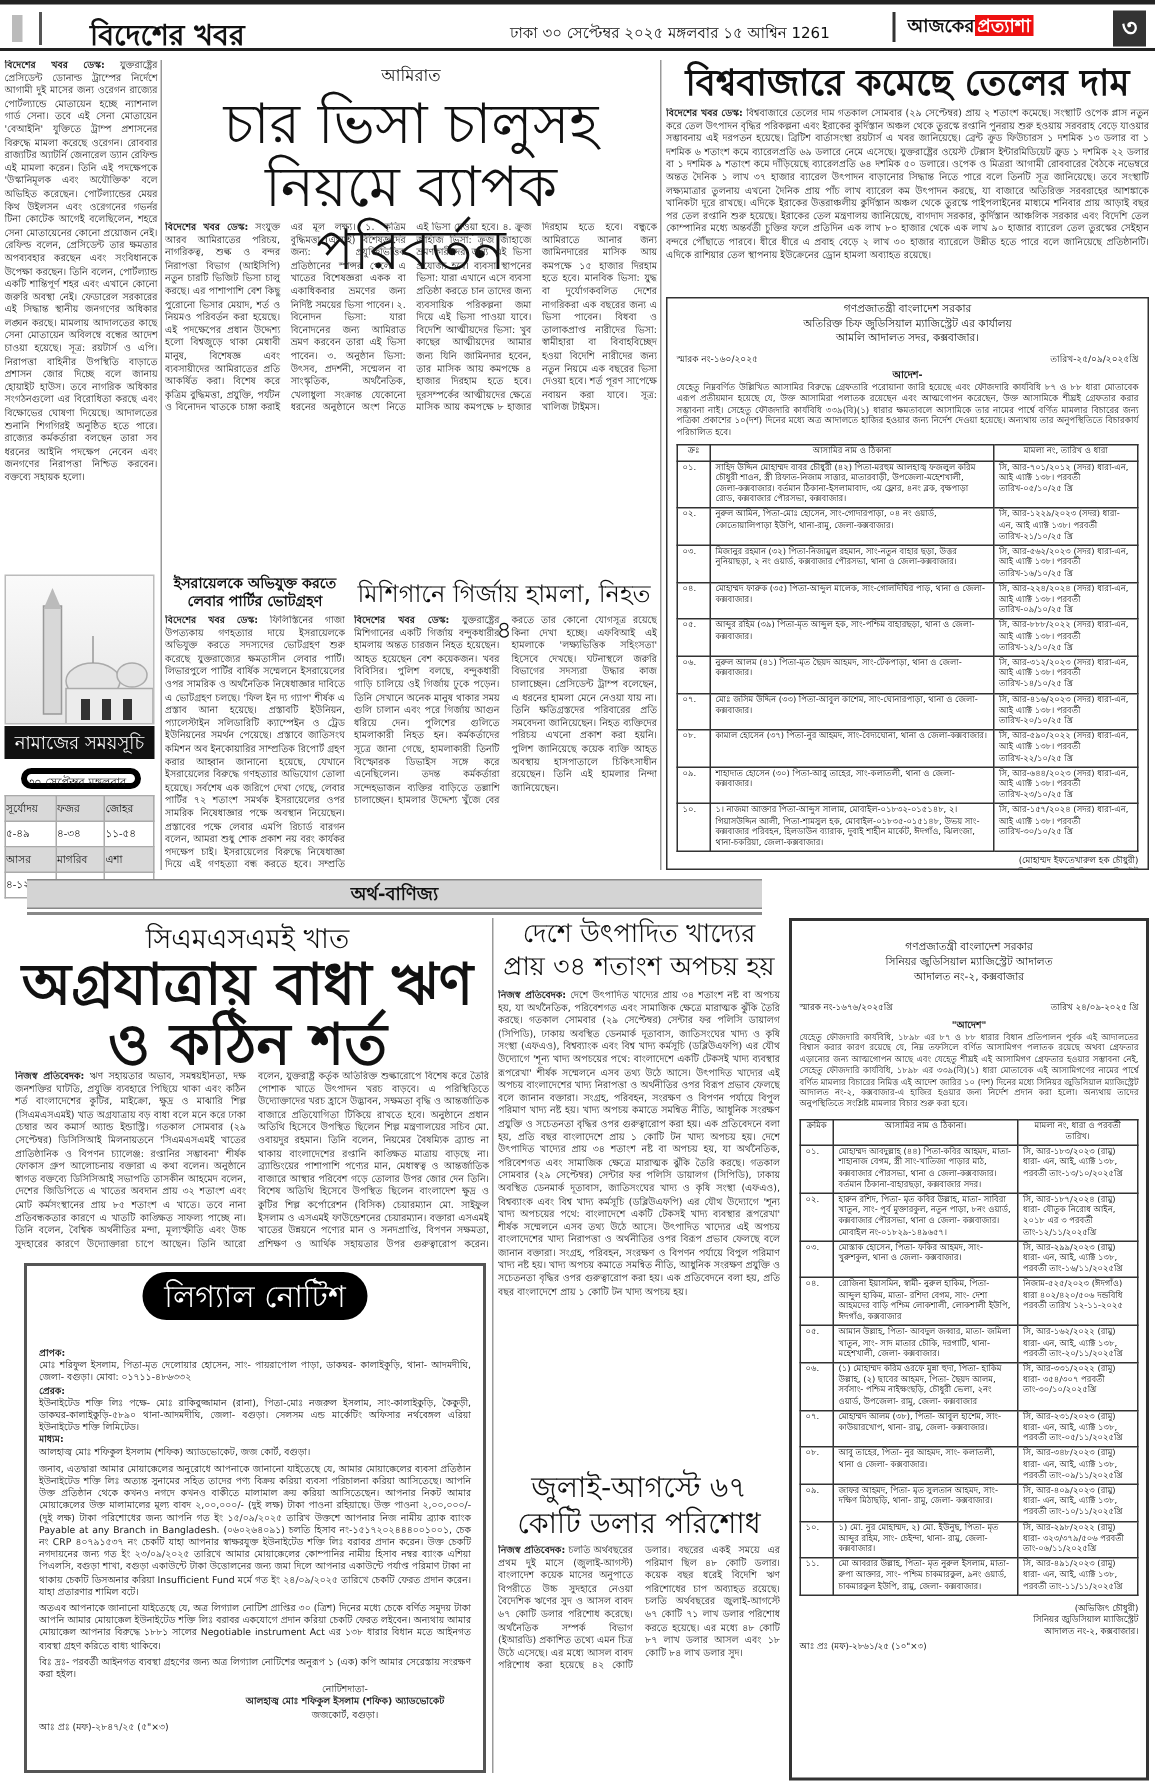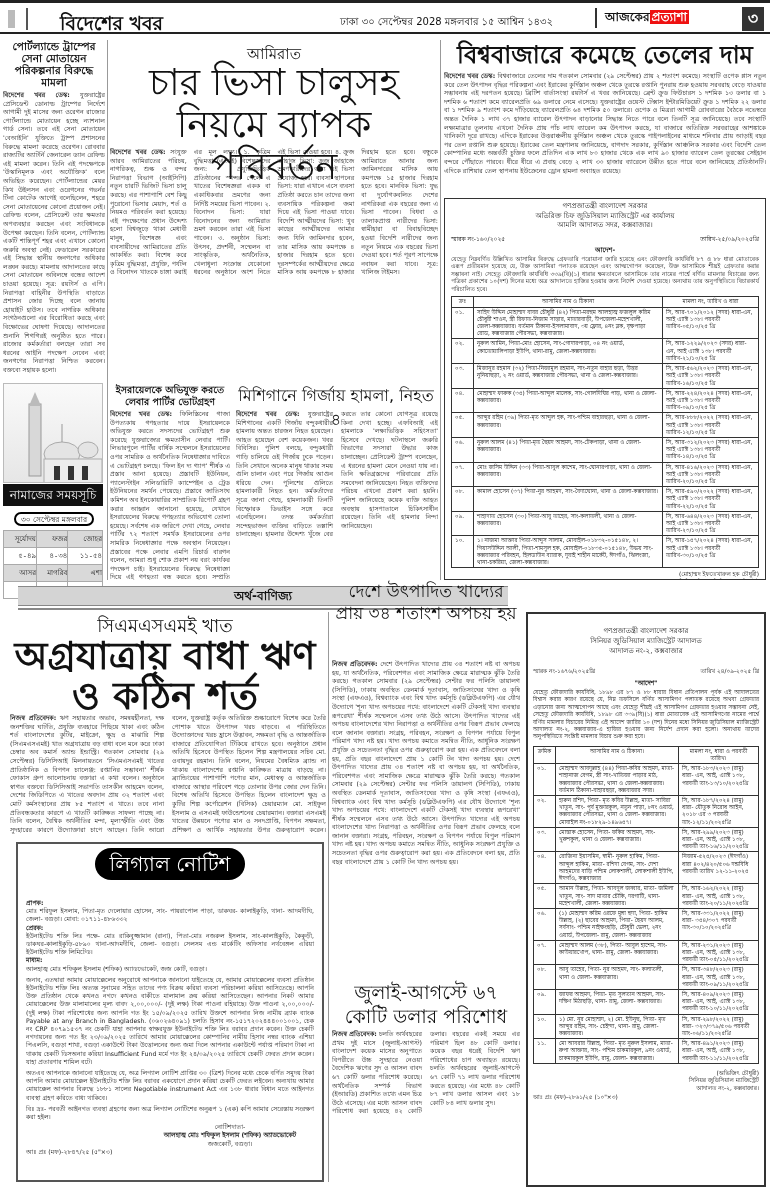--- a/index.html
+++ b/index.html
@@ -16,59 +16,58 @@
   .sm{font-size:6.3px;line-height:8.6px;text-align:justify;color:#222;font-family:"DejaVu Sans",sans-serif}
   .sm b{font-weight:bold}
   .h-mid{font-family:"DejaVu Sans",sans-serif;text-align:center}
   .cols4{column-count:4;column-gap:7px}
   .cols2{column-count:2;column-gap:8px}
   .vline{background:#999;width:1px}
   .box{border:1px solid #333}
   table.notice{border-collapse:collapse;width:100%;font-size:5.6px;font-family:"DejaVu Sans",sans-serif;line-height:7.2px}
   table.notice td,table.notice th{border:1px solid #333;padding:1px 3px;vertical-align:top;font-weight:normal;text-align:left}
   table.notice th{text-align:center}
-  .prayer{border-collapse:collapse;width:100%;font-size:7px;font-family:Liberation Mono, monospace;text-align:right}
+  .prayer{border-collapse:collapse;width:100%;font-size:7px;font-family:Liberation Serif, serif;text-align:left}
   .prayer td{border:1px solid #aaa;padding:2px 0}
   .prayer .g{background:#d9d9d9}
   .band{background:#d4d4d4;border-top:1px solid #888;border-bottom:1px solid #888}
   .legal-title{background:#000;color:#fff;border-radius:16px;text-align:center;font-family:"DejaVu Sans",sans-serif;font-size:20px;line-height:32px}
 </style>
 </head>
 <body>
 
 <div class="abs hdr">
   <div class="abs marker"></div>
   <div class="abs sect">বিদেশের খবর</div>
-  <div class="abs date">ঢাকা ৩০ সেপ্টেম্বর 2028 মঙ্গলবার ১৫ আশ্বিন ১৪৩২</div>
+  <div class="abs date">ঢাকা ৩০ সেপ্টেম্বর ২০২৫ মঙ্গলবার ১৫ আশ্বিন 1261</div>
   <div class="abs brand">
     <span>আজকের</span><span class="red">প্রত্যাশা</span>
   </div>
   <div class="abs pg">৩</div>
 </div>
 
 <div class="abs" style="left:3px;top:40px;width:102px;height:340px;overflow:hidden">
-  <div class="h-mid" style="font-size:10.5px;line-height:12px;font-weight:bold;margin-bottom:3px">পোর্টল্যান্ডে ট্রাম্পের সেনা মোতায়েন পরিকল্পনার বিরুদ্ধে মামলা</div>
   <div class="sm"><b>বিদেশের খবর ডেস্ক:</b> <span>যুক্তরাষ্ট্রের প্রেসিডেন্ট ডোনাল্ড ট্রাম্পের নির্দেশে আগামী দুই মাসের জন্য ওরেগন রাজ্যের পোর্টল্যান্ডে মোতায়েন হচ্ছে ন্যাশনাল গার্ড সেনা। তবে এই সেনা মোতায়েন 'বেআইনি' যুক্তিতে ট্রাম্প প্রশাসনের বিরুদ্ধে মামলা করেছে ওরেগন। রোববার রাজ্যটির অ্যাটর্নি জেনারেল ড্যান রেফিল্ড এই মামলা করেন। তিনি এই পদক্ষেপকে 'উস্কানিমূলক এবং অযৌক্তিক' বলে অভিহিত করেছেন। পোর্টল্যান্ডের মেয়র কিথ উইলসন এবং ওরেগনের গভর্নর টিনা কোটেক আগেই বলেছিলেন, শহরে সেনা মোতায়েনের কোনো প্রয়োজন নেই। রেফিল্ড বলেন, প্রেসিডেন্ট তার ক্ষমতার অপব্যবহার করছেন এবং সংবিধানকে উপেক্ষা করছেন। তিনি বলেন, পোর্টল্যান্ড একটি শান্তিপূর্ণ শহর এবং এখানে কোনো জরুরি অবস্থা নেই। ফেডারেল সরকারের এই সিদ্ধান্ত স্থানীয় জনগণের অধিকার লঙ্ঘন করছে। মামলায় আদালতের কাছে সেনা মোতায়েন অবিলম্বে বন্ধের আদেশ চাওয়া হয়েছে। সূত্র: রয়টার্স ও এপি। নিরাপত্তা বাহিনীর উপস্থিতি বাড়াতে প্রশাসন জোর দিচ্ছে বলে জানায় হোয়াইট হাউস। তবে নাগরিক অধিকার সংগঠনগুলো এর বিরোধিতা করছে এবং বিক্ষোভের ঘোষণা দিয়েছে। আদালতের শুনানি শিগগিরই অনুষ্ঠিত হতে পারে। রাজ্যের কর্মকর্তারা বলছেন তারা সব ধরনের আইনি পদক্ষেপ নেবেন এবং জনগণের নিরাপত্তা নিশ্চিত করবেন। বক্তব্যে সহায়ক হলো।</span></div>
 </div>
 
 <div class="abs" style="left:3px;top:383px;width:100px;height:100px;background:linear-gradient(#fafafa,#e6e6e6);border:1px solid #bbb;overflow:hidden">
   <svg width="100" height="100">
     <rect x="25" y="20" width="12" height="72" fill="#d8d8d8" stroke="#999"></rect>
     <polygon points="31,8 25,22 37,22" fill="#bbb"></polygon>
     <ellipse cx="58" cy="70" rx="18" ry="12" fill="#e4e4e4" stroke="#aaa"></ellipse>
     <line x1="58" y1="40" x2="58" y2="58" stroke="#999"></line>
     <ellipse cx="84" cy="66" rx="10" ry="8" fill="#e4e4e4" stroke="#aaa"></ellipse>
     <rect x="40" y="75" width="58" height="25" fill="#ececec" stroke="#aaa"></rect>
     <rect x="50" y="82" width="6" height="14" fill="#333"></rect>
     <rect x="64" y="82" width="6" height="14" fill="#333"></rect>
     <rect x="78" y="82" width="6" height="14" fill="#333"></rect>
   </svg>
 </div>
 <div class="abs" style="left:3px;top:484px;width:100px;height:22px;background:#111;color:#fff;font-family:'DejaVu Sans',sans-serif;font-size:12px;text-align:center;line-height:22px">নামাজের সময়সূচি</div>
-<div class="abs" style="left:14px;top:512px;width:80px;height:14px;border:2px solid #000000;border-radius:7px;font-family:'DejaVu Sans',sans-serif;font-size:7.5px;text-align:center;line-height:12px">৩০ সেপ্টেম্বর মঙ্গলবার</div>
+<div class="abs" style="left:14px;top:512px;width:80px;height:14px;border:4px solid #000000;border-radius:7px;font-family:'DejaVu Sans',sans-serif;font-size:7.5px;line-height:12px">৩০ সেপ্টেম্বর মঙ্গলবার</div>
 <div class="abs" style="left:3px;top:530px;width:100px">
   <table class="prayer">
     <tbody>
         <tr class="g">
           <td>সূর্যোদয়</td>
           <td>ফজর</td>
           <td>জোহর</td>
         </tr>
     <tr>
           <td>৫-৪৯</td>
@@ -84,21 +83,21 @@
           <td>৪-১২</td>
           <td>৫-৫৭</td>
           <td>৭-১০</td>
         </tr>
   </tbody>
     </table>
 </div>
 
 <div class="abs vline" style="left:107px;top:40px;height:540px"></div>
 
-<div class="abs h-mid" style="left:110px;top:42px;width:328px;font-size:15px">আমিরাত</div>
+<div class="abs h-mid" style="left:110px;top:42px;width:328px;font-size:11px">আমিরাত</div>
 <div class="abs h-mid" style="left:110px;top:62px;width:328px;font-size:37px;line-height:42px;font-weight:normal">চার ভিসা চালুসহ নিয়মে ব্যাপক পরিবর্তন</div>
 <div class="abs sm cols4" style="left:110px;top:148px;width:328px;height:240px;overflow:hidden">
   <b>বিদেশের খবর ডেস্ক:</b> <span>সংযুক্ত আরব আমিরাতের পরিচয়, নাগরিকত্ব, শুল্ক ও বন্দর নিরাপত্তা বিভাগ (আইসিপি) নতুন চারটি ভিজিট ভিসা চালু করছে। এর পাশাপাশি বেশ কিছু পুরোনো ভিসার মেয়াদ, শর্ত ও নিয়মও পরিবর্তন করা হয়েছে। এই পদক্ষেপের প্রধান উদ্দেশ্য হলো বিশ্বজুড়ে থাকা মেধাবী মানুষ, বিশেষজ্ঞ এবং ব্যবসায়ীদের আমিরাতের প্রতি আকর্ষিত করা। বিশেষ করে কৃত্রিম বুদ্ধিমত্তা, প্রযুক্তি, পর্যটন ও বিনোদন খাতকে চাঙ্গা করাই এর মূল লক্ষ্য। ১. কৃত্রিম বুদ্ধিমত্তা (এআই) বিশেষজ্ঞদের জন্য: প্রযুক্তিভিত্তিক প্রতিষ্ঠানের স্পন্সর পেলে এ খাতের বিশেষজ্ঞরা একক বা একাধিকবার ভ্রমণের জন্য নির্দিষ্ট সময়ের ভিসা পাবেন। ২. বিনোদন ভিসা: যারা বিনোদনের জন্য আমিরাত ভ্রমণ করবেন তারা এই ভিসা পাবেন। ৩. অনুষ্ঠান ভিসা: উৎসব, প্রদর্শনী, সম্মেলন বা সাংস্কৃতিক, অর্থনৈতিক, খেলাধুলা সংক্রান্ত যেকোনো ধরনের অনুষ্ঠানে অংশ নিতে এই ভিসা দেওয়া হবে। ৪. ক্রুজ জাহাজ ভিসা: ক্রুজ জাহাজে ভ্রমণকারীদের জন্য এই ভিসা প্রযোজ্য হবে। ব্যবসা স্থাপনের ভিসা: যারা এখানে এসে ব্যবসা প্রতিষ্ঠা করতে চান তাদের জন্য ব্যবসায়িক পরিকল্পনা জমা দিয়ে এই ভিসা পাওয়া যাবে। বিদেশি আত্মীয়দের ভিসা: খুব কাছের আত্মীয়দের আমার জন্য যিনি জামিনদার হবেন, তার মাসিক আয় কমপক্ষে ৪ হাজার দিরহাম হতে হবে। দূরসম্পর্কের আত্মীয়দের ক্ষেত্রে মাসিক আয় কমপক্ষে ৮ হাজার দিরহাম হতে হবে। বন্ধুকে আমিরাতে আনার জন্য জামিনদারের মাসিক আয় কমপক্ষে ১৫ হাজার দিরহাম হতে হবে। মানবিক ভিসা: যুদ্ধ বা দুর্যোগকবলিত দেশের নাগরিকরা এক বছরের জন্য এ ভিসা পাবেন। বিধবা ও তালাকপ্রাপ্ত নারীদের ভিসা: স্বামীহারা বা বিবাহবিচ্ছেদ হওয়া বিদেশি নারীদের জন্য নতুন নিয়মে এক বছরের ভিসা দেওয়া হবে। শর্ত পূরণ সাপেক্ষে নবায়ন করা যাবে। সূত্র: খালিজ টাইমস।</span>
 </div>
 
 <div class="abs h-mid" style="left:110px;top:384px;width:120px;font-size:9.5px;line-height:12px;font-weight:bold">ইসরায়েলকে অভিযুক্ত করতে লেবার পার্টির ভোটগ্রহণ</div>
 <div class="abs sm" style="left:110px;top:410px;width:120px;height:170px;overflow:hidden">
   <b>বিদেশের খবর ডেস্ক:</b> <span>ফিলিস্তিনের গাজা উপত্যকায় গণহত্যার দায়ে ইসরায়েলকে অভিযুক্ত করতে সদস্যদের ভোটগ্রহণ শুরু করেছে যুক্তরাজ্যের ক্ষমতাসীন লেবার পার্টি। লিভারপুলে পার্টির বার্ষিক সম্মেলনে ইসরায়েলের ওপর সামরিক ও অর্থনৈতিক নিষেধাজ্ঞার দাবিতে এ ভোটগ্রহণ চলছে। 'ফিল ইন দ্য গ্যাপ' শীর্ষক এ প্রস্তাব আনা হয়েছে। প্রস্তাবটি ইউনিয়ন, প্যালেস্টাইন সলিডারিটি ক্যাম্পেইন ও ট্রেড ইউনিয়নের সমর্থন পেয়েছে। প্রস্তাবে জাতিসংঘ কমিশন অব ইনকোয়ারির সাম্প্রতিক রিপোর্ট গ্রহণ করার আহ্বান জানানো হয়েছে, যেখানে ইসরায়েলের বিরুদ্ধে গণহত্যার অভিযোগ তোলা হয়েছে। সর্বশেষ এক জরিপে দেখা গেছে, লেবার পার্টির ৭২ শতাংশ সমর্থক ইসরায়েলের ওপর সামরিক নিষেধাজ্ঞার পক্ষে অবস্থান নিয়েছেন। প্রস্তাবের পক্ষে লেবার এমপি রিচার্ড বারগন বলেন, আমরা শুধু শোক প্রকাশ নয় বরং কার্যকর পদক্ষেপ চাই। ইসরায়েলের বিরুদ্ধে নিষেধাজ্ঞা দিয়ে এই গণহত্যা বন্ধ করতে হবে। সম্প্রতি ব্রিটিশ সরকার ফিলিস্তিনকে রাষ্ট্র হিসেবে স্বীকৃতি দিয়েছে। এ ছাড়া চলতি মাসেই ইসরায়েলে অস্ত্র রপ্তানির ৩০টি লাইসেন্স স্থগিত করেছে যুক্তরাজ্য, যদিও কিছু গুরুত্বপূর্ণ সামরিক সরঞ্জাম এর আওতার বাইরে রয়েছে। সূত্র: মিডল ইস্ট আই</span>
 </div>
 
@@ -220,21 +219,21 @@
       <div>নোটিশদাতা-</div>
       <b>আলহাজ্ব মোঃ শফিকুল ইসলাম (শফিক) অ্যাডভোকেট</b>
       <div>জজকোর্ট, বগুড়া।</div>
     </div>
     <div>আঃ প্রঃ (মফ)-২৮৪৭/২৫ (৫"×৩)</div>
   </div>
 </div>
 
 <div class="abs vline" style="left:328px;top:612px;height:570px"></div>
 
-<div class="abs h-mid" style="left:332px;top:580px;width:188px;font-size:17px;line-height:22px">দেশে উৎপাদিত খাদ্যের প্রায় ৩৪ শতাংশ অপচয় হয়</div>
+<div class="abs h-mid" style="left:332px;top:612px;width:188px;font-size:17px;line-height:22px">দেশে উৎপাদিত খাদ্যের প্রায় ৩৪ শতাংশ অপচয় হয়</div>
 <div class="abs sm" style="left:332px;top:660px;width:188px;height:318px;overflow:hidden">
   <b>নিজস্ব প্রতিবেদক:</b> <span>দেশে উৎপাদিত খাদ্যের প্রায় ৩৪ শতাংশ নষ্ট বা অপচয় হয়, যা অর্থনৈতিক, পরিবেশগত এবং সামাজিক ক্ষেত্রে মারাত্মক ঝুঁকি তৈরি করছে। গতকাল সোমবার (২৯ সেপ্টেম্বর) সেন্টার ফর পলিসি ডায়ালগ (সিপিডি), ঢাকায় অবস্থিত ডেনমার্ক দূতাবাস, জাতিসংঘের খাদ্য ও কৃষি সংস্থা (এফএও), বিশ্বব্যাংক এবং বিশ্ব খাদ্য কর্মসূচি (ডব্লিউএফপি) এর যৌথ উদ্যোগে 'শূন্য খাদ্য অপচয়ের পথে: বাংলাদেশে একটি টেকসই খাদ্য ব্যবস্থার রূপরেখা' শীর্ষক সম্মেলনে এসব তথ্য উঠে আসে। উৎপাদিত খাদ্যের এই অপচয় বাংলাদেশের খাদ্য নিরাপত্তা ও অর্থনীতির ওপর বিরূপ প্রভাব ফেলছে বলে জানান বক্তারা। সংগ্রহ, পরিবহন, সংরক্ষণ ও বিপণন পর্যায়ে বিপুল পরিমাণ খাদ্য নষ্ট হয়। খাদ্য অপচয় কমাতে সমন্বিত নীতি, আধুনিক সংরক্ষণ প্রযুক্তি ও সচেতনতা বৃদ্ধির ওপর গুরুত্বারোপ করা হয়। এক প্রতিবেদনে বলা হয়, প্রতি বছর বাংলাদেশে প্রায় ১ কোটি টন খাদ্য অপচয় হয়।</span> <span>দেশে উৎপাদিত খাদ্যের প্রায় ৩৪ শতাংশ নষ্ট বা অপচয় হয়, যা অর্থনৈতিক, পরিবেশগত এবং সামাজিক ক্ষেত্রে মারাত্মক ঝুঁকি তৈরি করছে। গতকাল সোমবার (২৯ সেপ্টেম্বর) সেন্টার ফর পলিসি ডায়ালগ (সিপিডি), ঢাকায় অবস্থিত ডেনমার্ক দূতাবাস, জাতিসংঘের খাদ্য ও কৃষি সংস্থা (এফএও), বিশ্বব্যাংক এবং বিশ্ব খাদ্য কর্মসূচি (ডব্লিউএফপি) এর যৌথ উদ্যোগে 'শূন্য খাদ্য অপচয়ের পথে: বাংলাদেশে একটি টেকসই খাদ্য ব্যবস্থার রূপরেখা' শীর্ষক সম্মেলনে এসব তথ্য উঠে আসে। উৎপাদিত খাদ্যের এই অপচয় বাংলাদেশের খাদ্য নিরাপত্তা ও অর্থনীতির ওপর বিরূপ প্রভাব ফেলছে বলে জানান বক্তারা। সংগ্রহ, পরিবহন, সংরক্ষণ ও বিপণন পর্যায়ে বিপুল পরিমাণ খাদ্য নষ্ট হয়। খাদ্য অপচয় কমাতে সমন্বিত নীতি, আধুনিক সংরক্ষণ প্রযুক্তি ও সচেতনতা বৃদ্ধির ওপর গুরুত্বারোপ করা হয়। এক প্রতিবেদনে বলা হয়, প্রতি বছর বাংলাদেশে প্রায় ১ কোটি টন খাদ্য অপচয় হয়।</span>
 </div>
 
 <div class="abs h-mid" style="left:332px;top:980px;width:188px;font-size:19px;line-height:24px">জুলাই-আগস্টে ৬৭ কোটি ডলার পরিশোধ</div>
 <div class="abs sm cols2" style="left:332px;top:1030px;width:188px;height:152px;overflow:hidden">
   <b>নিজস্ব প্রতিবেদক:</b> <span>চলতি অর্থবছরের প্রথম দুই মাসে (জুলাই-আগস্ট) বাংলাদেশ কয়েক মাসের অনুপাতে বিপরীতে উচ্চ সুদহারে নেওয়া বৈদেশিক ঋণের সুদ ও আসল বাবদ ৬৭ কোটি ডলার পরিশোধ করেছে। অর্থনৈতিক সম্পর্ক বিভাগ (ইআরডি) প্রকাশিত তথ্যে এমন চিত্র উঠে এসেছে। এর মধ্যে আসল বাবদ পরিশোধ করা হয়েছে ৪২ কোটি ডলার। বছরের একই সময়ে এর পরিমাণ ছিল ৪৮ কোটি ডলার। কয়েক বছর ধরেই বিদেশি ঋণ পরিশোধের চাপ অব্যাহত রয়েছে। চলতি অর্থবছরের জুলাই-আগস্টে ৬৭ কোটি ৭১ লাখ ডলার পরিশোধ করতে হয়েছে। এর মধ্যে ৪৮ কোটি ৮৭ লাখ ডলার আসল এবং ১৮ কোটি ৮৪ লাখ ডলার সুদ।</span>
 </div>
 
 <div class="abs box" style="left:526px;top:612px;width:240px;height:575px;border:2px solid #333;padding:4px 5px;overflow:hidden;font-family:'DejaVu Sans',sans-serif">

